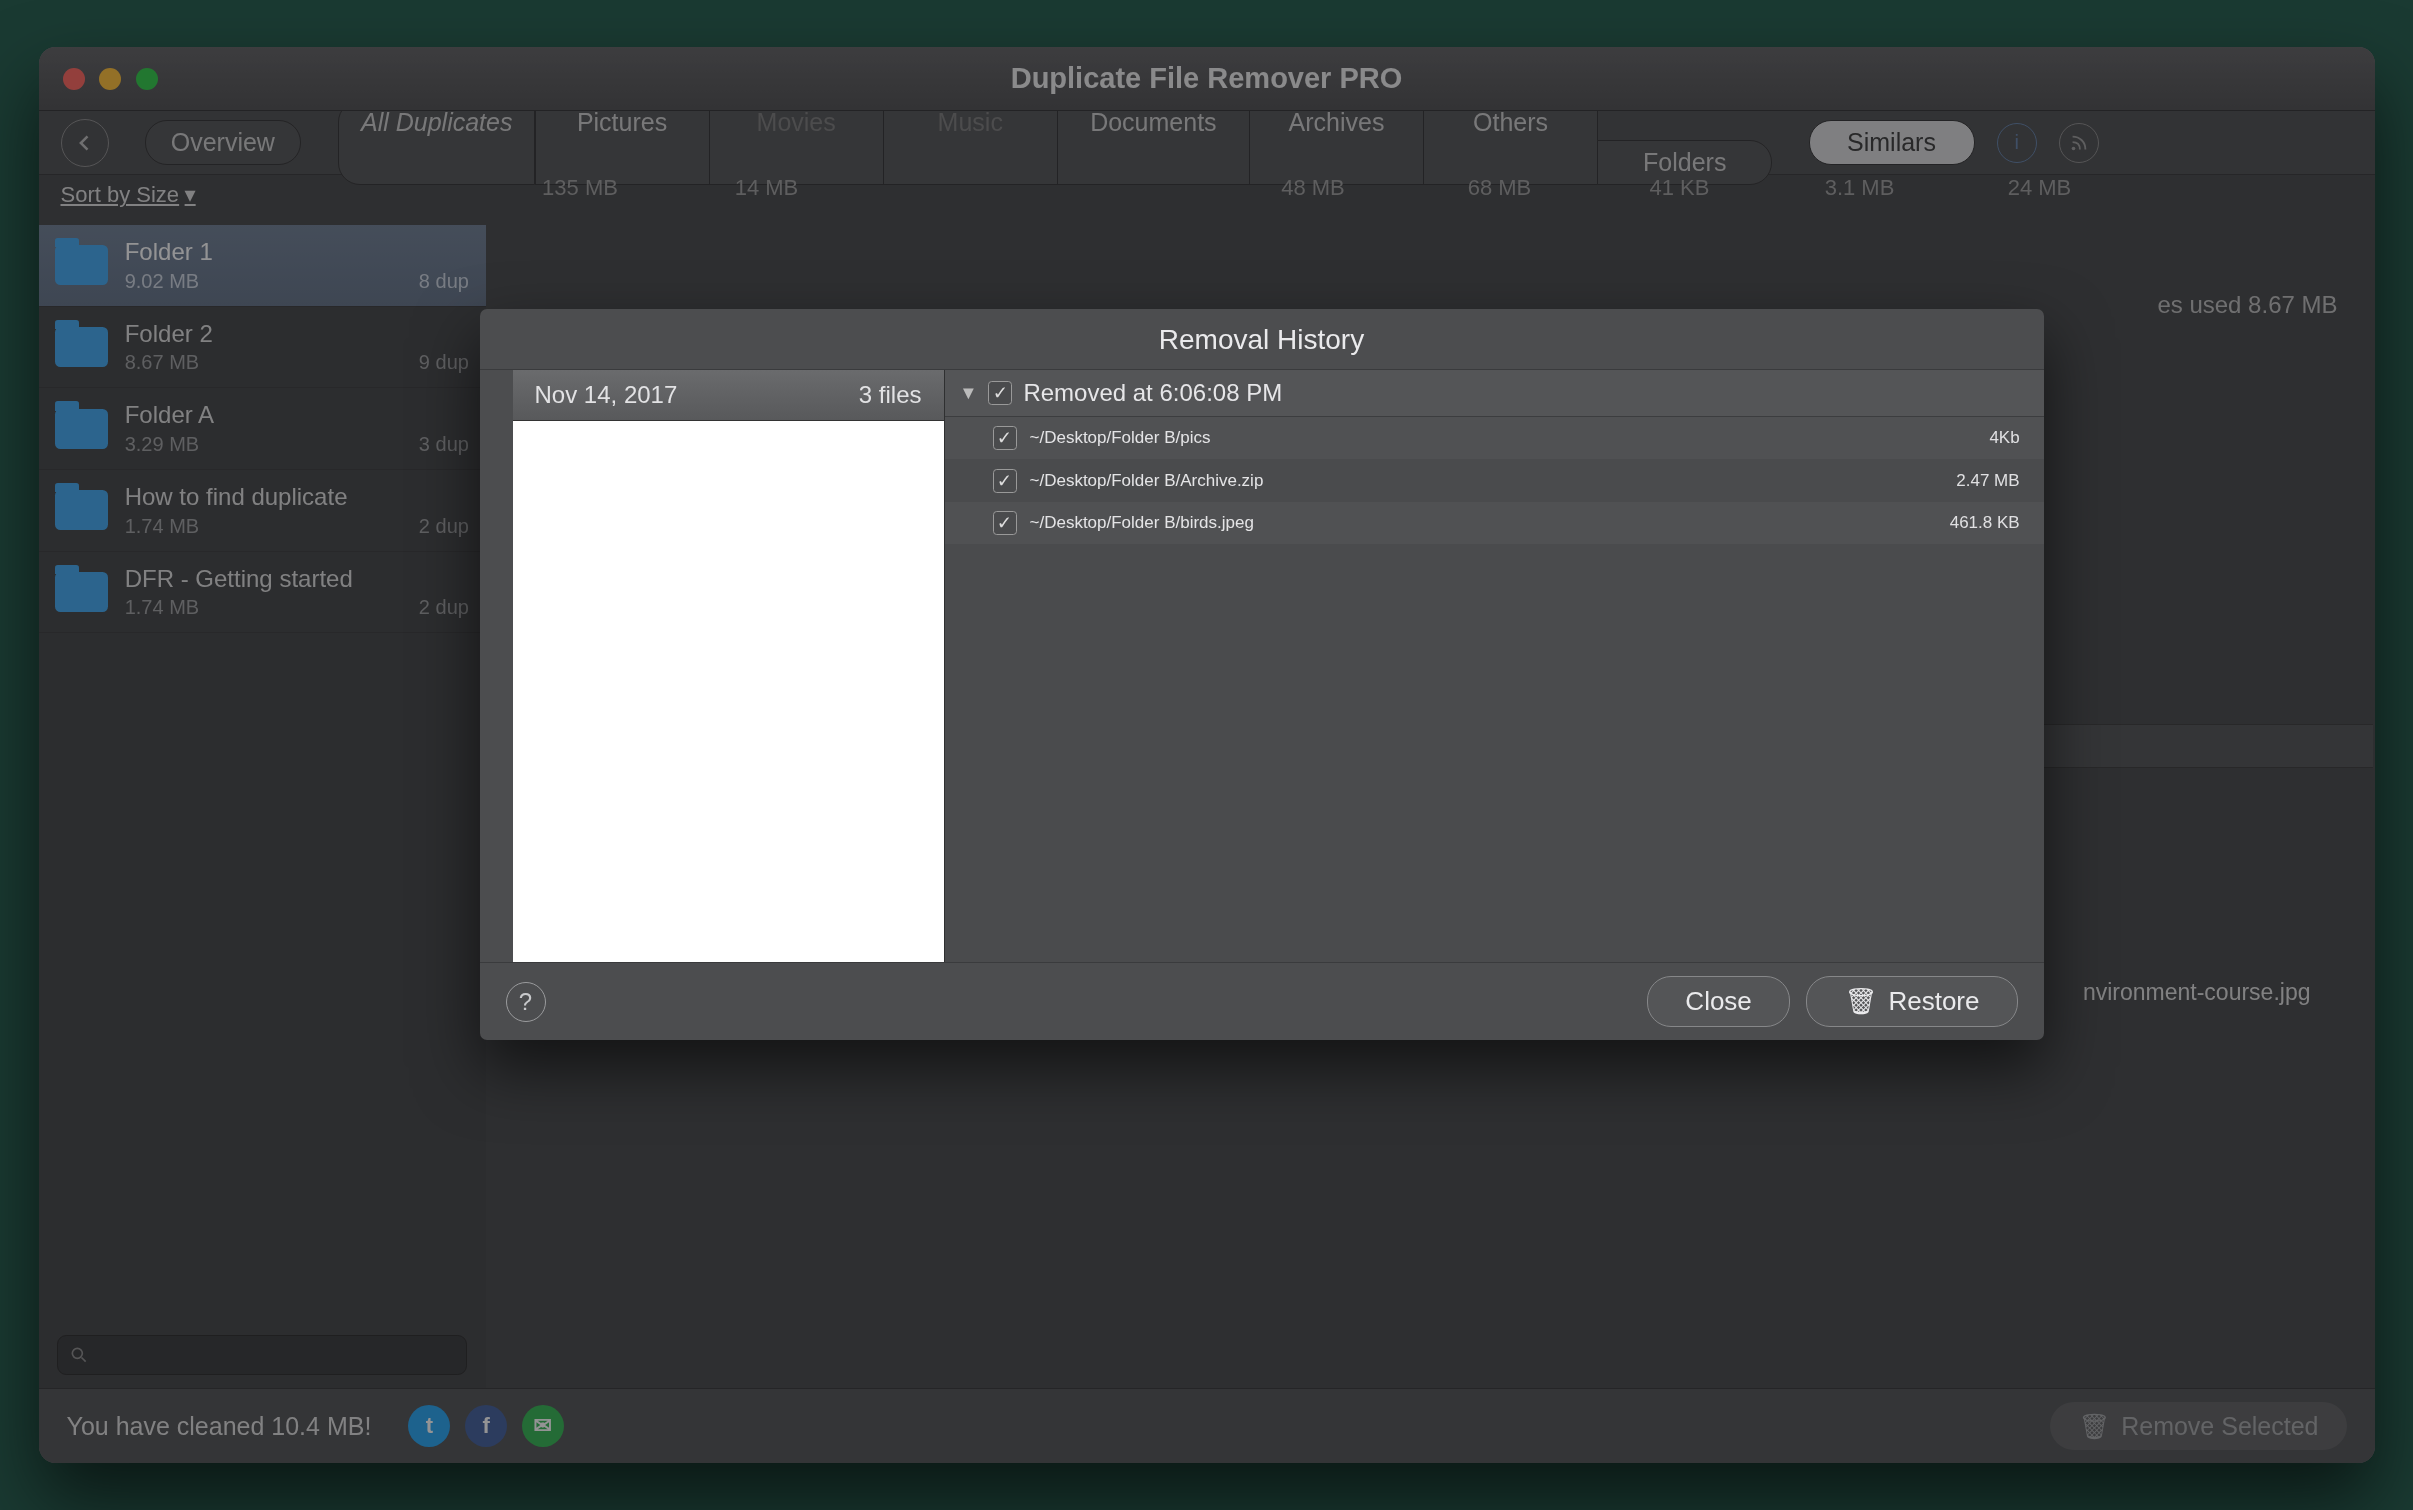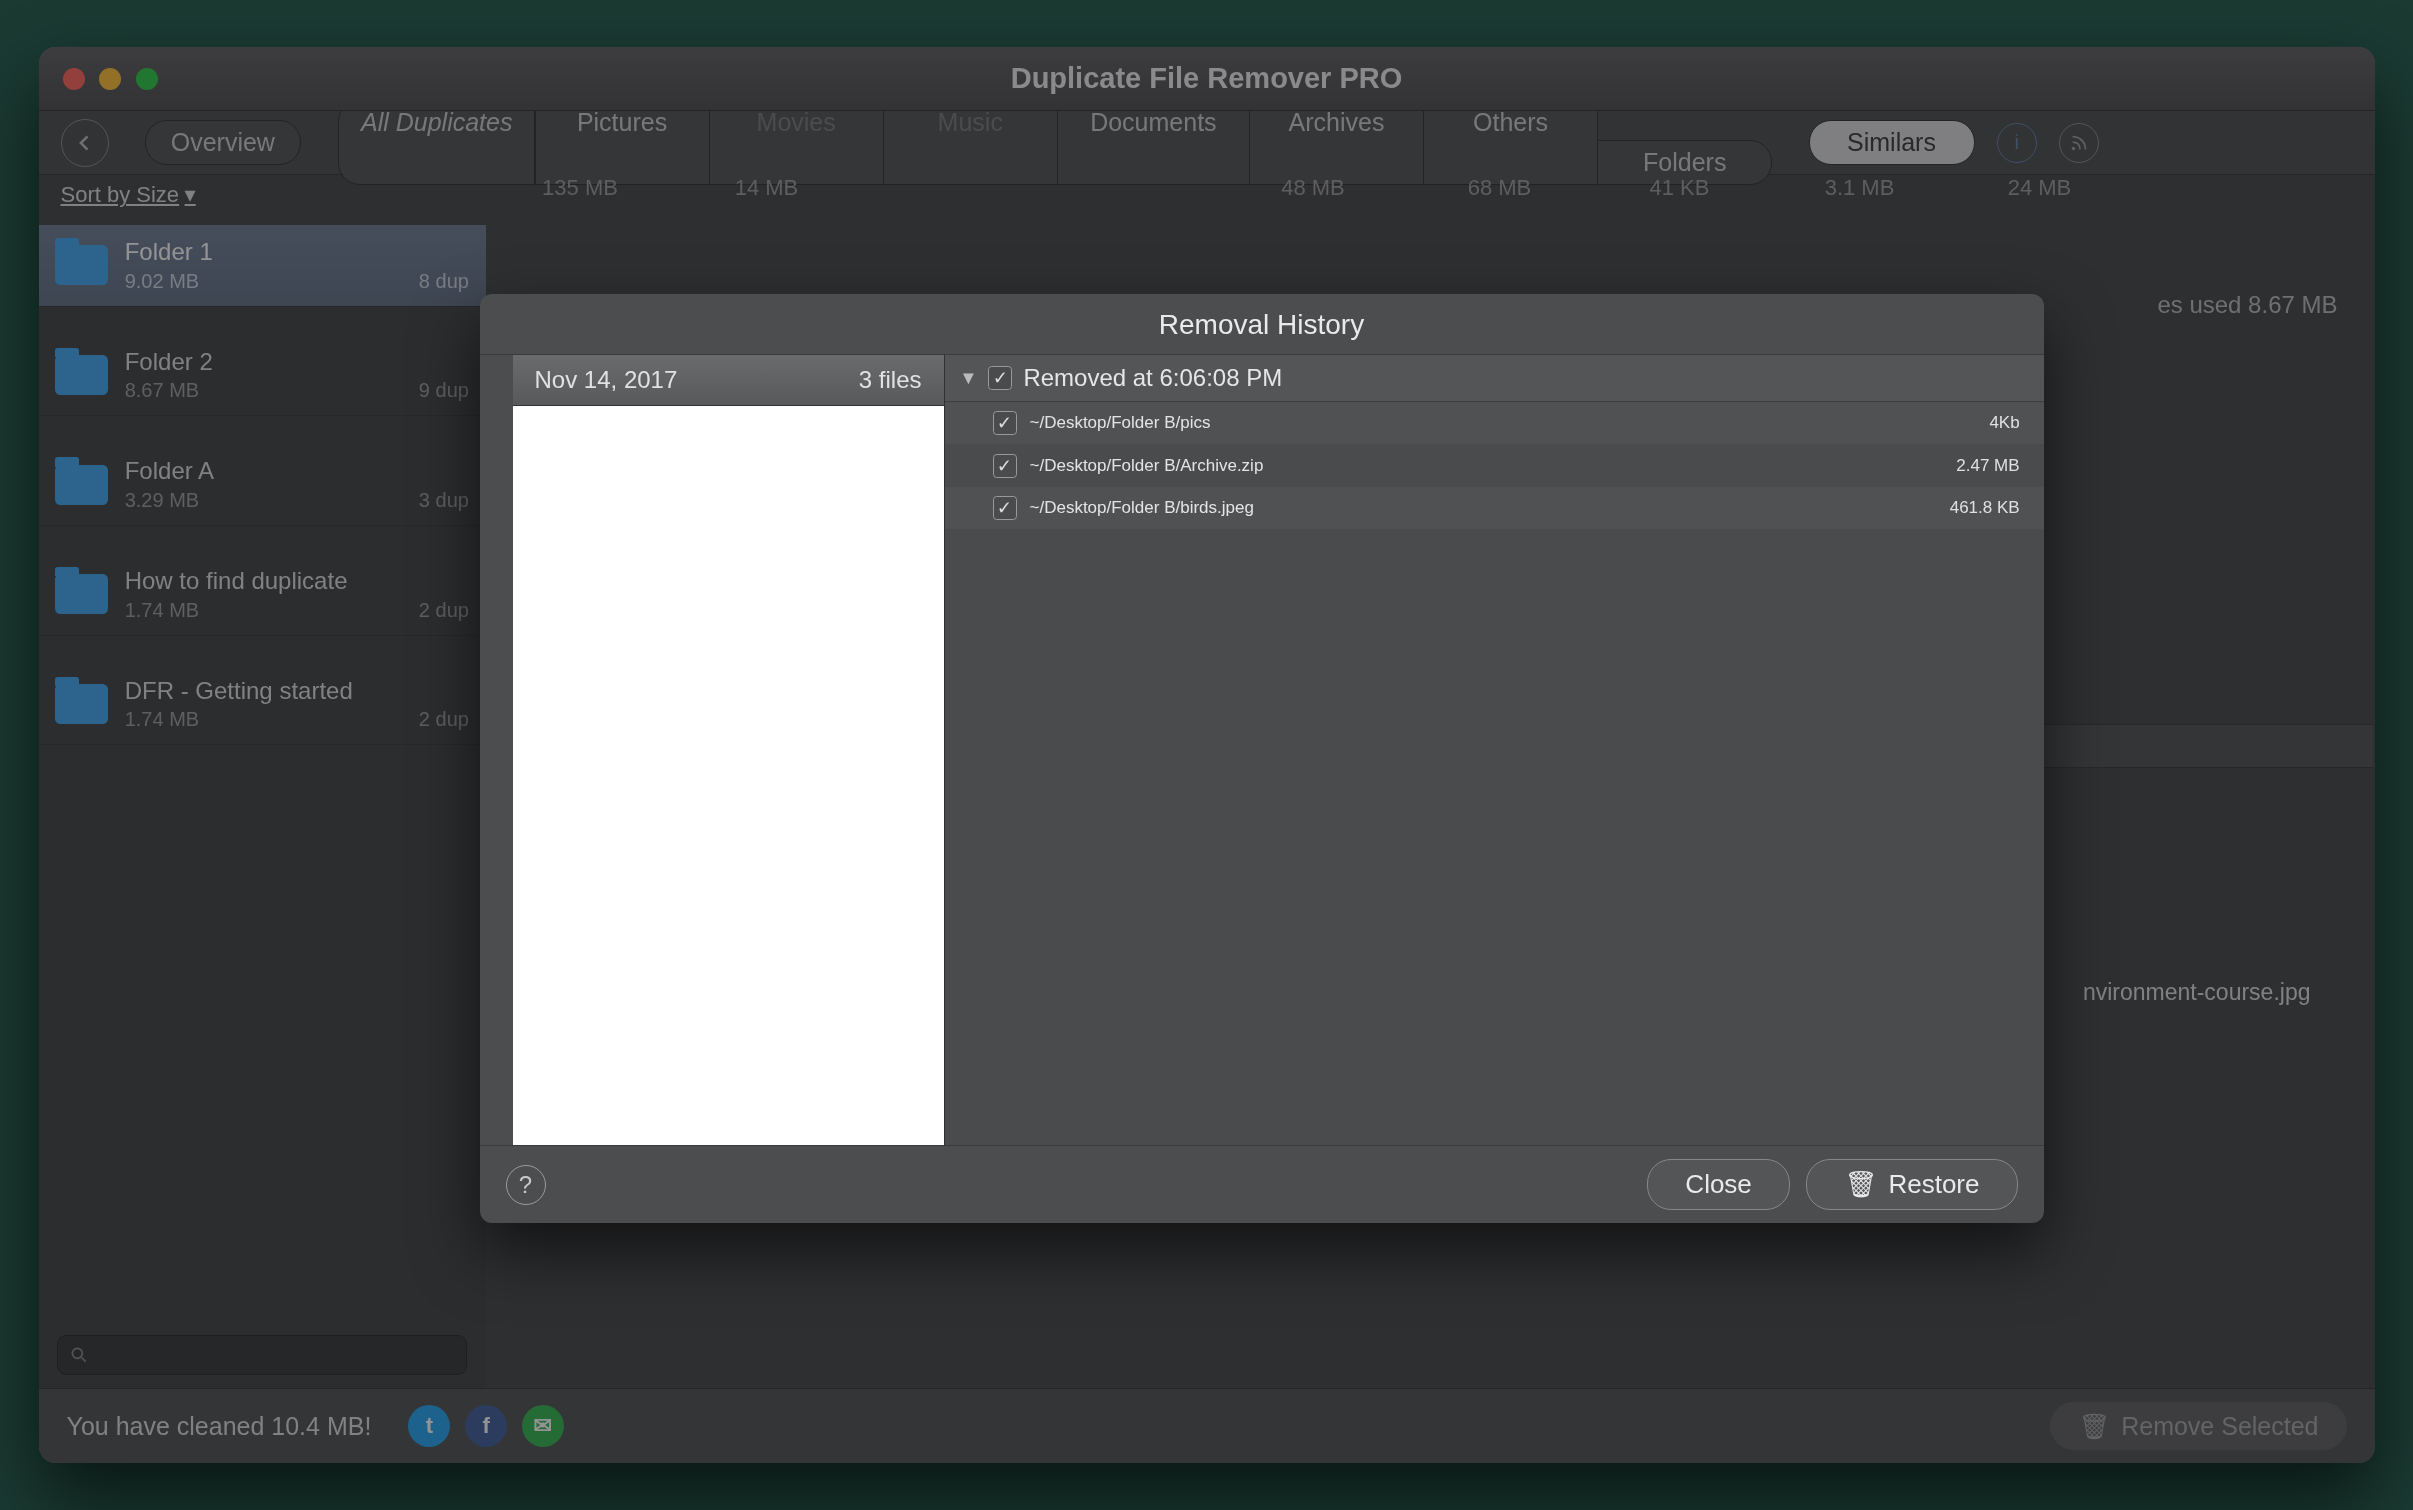--- a/index.html
+++ b/index.html
@@ -72,21 +72,21 @@
 }
 .sort-label { width: 285px; display:flex; align-items:center; gap:5.5px; color:#ddd; margin-top: 7.4px; text-decoration: underline;}
 .sizes { display:flex; margin-left: 138px;}
 .sz { text-align:center; color:#999; }
 
 .content { position:absolute; top:178px; left:0; right:0; bottom:75px; }
 
 .sidebar {
   position:absolute; left:0; top:0; bottom:0; width:447px;
   background:#3b3c3e;
-  display:flex; flex-direction:column;gap:28px;
+  display:flex; flex-direction:column;
 }
 .folder-item { display:flex; align-items:center; gap:16.6px; padding:13px 16.6px; border-bottom:0.9px solid #323234; position:relative;}
 .folder-item.sel { background: linear-gradient(#6a7a90,#5d6c82); }
 .folder-icon { width:53px; height:40px; border-radius:5.5px; background:#3aa6f2; position:relative;}
 .folder-icon::before{ content:''; position:absolute; top:-7.4px; left:0; width:24px; height:9.2px; border-radius:2.8px 2.8px 0 0; background:#3aa6f2;}
 .folder-text { flex:1; }
 .folder-name { color:#ddd; font-size:24px; }
 .folder-item.sel .folder-name { color:#fff; }
 .folder-sub { display:flex; justify-content:space-between; color:#9a9b9d; font-size:20px; margin-top:3.7px;}
 .folder-item.sel .folder-sub { color:#cbd3df;}
@@ -131,22 +131,22 @@
   margin-left:auto; padding:9.2px 28px; border-radius:24px;
   background:#5a5b5d; color:#a4a5a7; font-size:25px;
   display:flex; align-items:center; gap:11px;
 }
 
 .overlay {
   position:absolute; inset:0;
   background: rgba(30,30,32,.48);
 }
 .modal {
-  position:absolute; left:441px; top:247px; width:1564px; height:929px;
-  background:#4c4d4f; border-radius:12px;
+  position:absolute; left:441px; top:262px; width:1564px; height:731px;
+  background:#4c4d4f; border-radius:7px;
   box-shadow: 0 28px 64px rgba(0,0,0,.6);
   display:flex; flex-direction:column;
 }
 .modal-title { text-align:center; color:#eaeaec; font-size:28px; padding:14.7px 0 13px;}
 .modal-body { flex:1; display:flex; border-top:0.9px solid #3a3b3d; border-bottom:0.9px solid #3a3b3d; overflow:hidden;}
 .modal-left {
   width:432px; background:#ffffff; border-right:0.9px solid #2f3031;margin-left:33px;
 }
 .session {
   display:flex; justify-content:space-between; padding:11px 22px;

